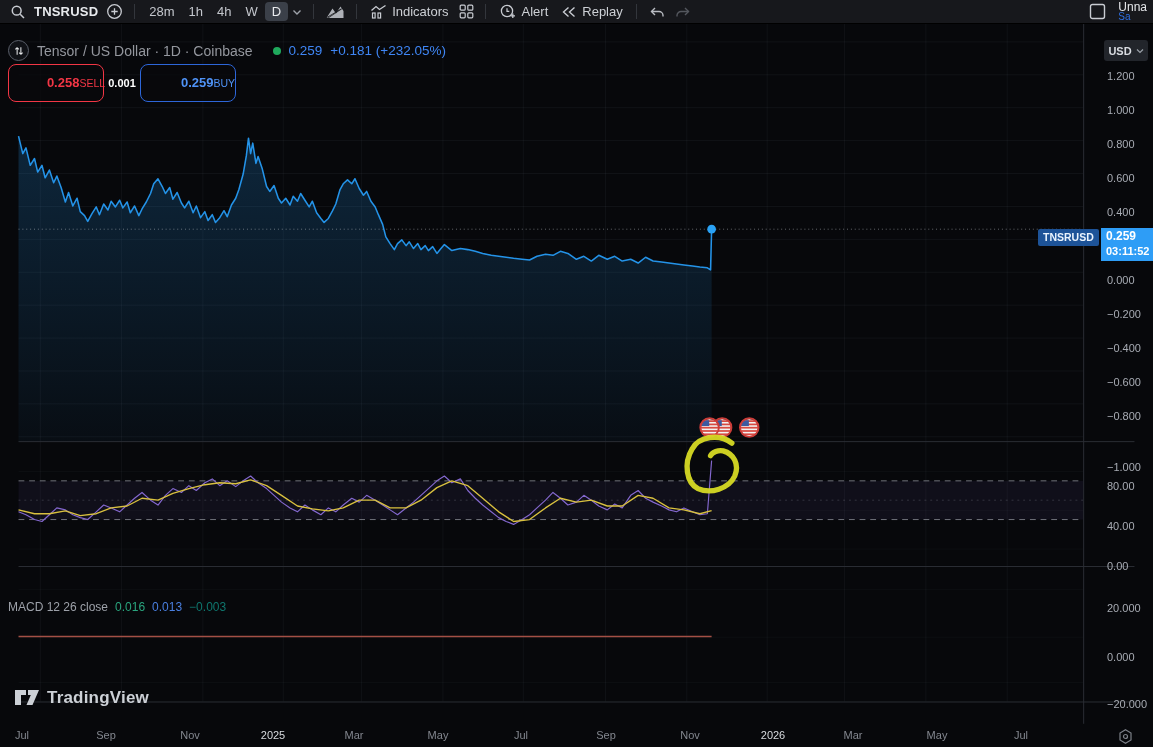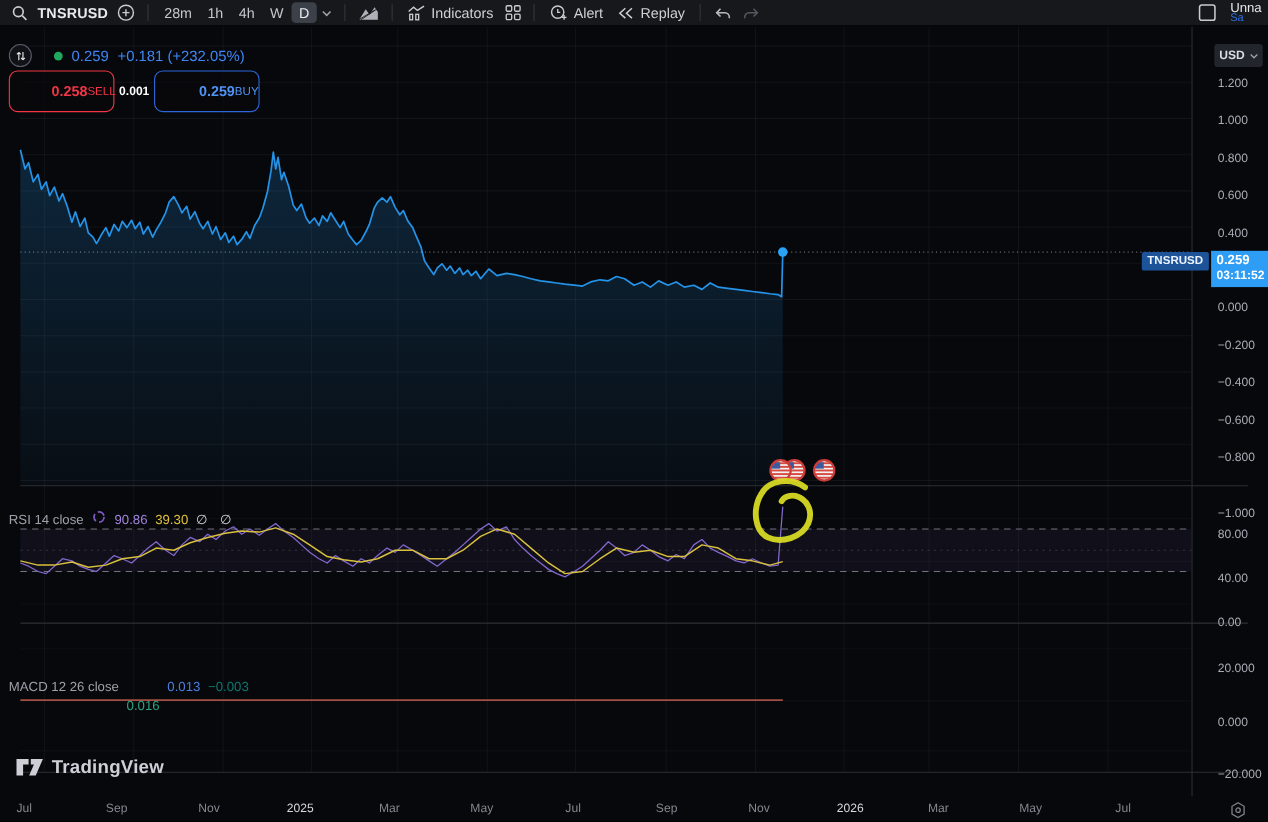--- a/index.html
+++ b/index.html
@@ -33,21 +33,21 @@
            align-items:center;justify-content:center;line-height:14px;cursor:pointer;padding-left:40px;}
   .ord-sell{border:1.5px solid #f23645;color:#f23645;}
   .ord-buy{border:1.5px solid #2d66d9;color:#4f93f7;}
   .ord-p{font-size:13px;font-weight:700;}
   .ord-l{font-size:10.5px;}
   .spread{width:36px;text-align:center;color:#fff;font-size:11px;font-weight:700;}
   
   .pane-h{position:absolute;display:flex;align-items:center;gap:7px;z-index:20;font-size:12px;}
   .ph-title{color:#9da1a9;cursor:pointer;white-space:nowrap;}
   .v-purple{color:#a184dd;}.v-yellow{color:#e0c23c;}.v-nan{color:#cfd2d6;letter-spacing:4px;}
-  .v-green{color:#2aa57e;margin-top:34px;}.v-blue{color:#4a7fe0;}.v-orange{color:#0f766e;}
+  .v-green{color:#2aa57e;}.v-blue{color:#4a7fe0;}.v-orange{color:#0f766e;}
   
   .axis-y{position:absolute;top:24px;left:1101px;width:52px;height:701px;z-index:15;cursor:ns-resize;}
   .ytick{position:absolute;left:6px;font-size:11px;color:#a8acb4;white-space:nowrap;}
   .usd-chip{position:absolute;top:40px;left:1104px;width:44px;height:21px;background:#22252b;border-radius:3px;
             display:flex;align-items:center;justify-content:center;gap:4px;color:#d9dce1;
             font-size:11px;font-weight:700;z-index:22;cursor:pointer;}
   .sym-tag{position:absolute;top:229px;left:1038px;height:15px;background:#1d5398;color:#eaf3fd;
            font-size:10.5px;font-weight:700;padding:1px 5px;border-radius:2px;z-index:22;line-height:14px;}
   .price-tag{position:absolute;top:228px;left:1101px;width:52px;height:33px;background:#2e9df6;color:#fff;
              padding-left:5px;box-sizing:border-box;z-index:23;}
@@ -250,48 +250,38 @@
 
   <div class="sym-row">
     <span class="sym-ico">
       <svg width="12" height="12" viewBox="0 0 16 16">
           <g stroke="#e6e8ea" stroke-width="1.4" fill="none">
             <path d="M5.5 13 V3.5 M5.5 3.5 L3.2 5.8 M5.5 3.5 L7.8 5.8"></path>
             <path d="M10.5 3 V12.5 M10.5 12.5 L8.2 10.2 M10.5 12.5 L12.8 10.2"></path>
           </g>
         </svg>
     </span>
+    <span class="sym-title">Tensor / US Dollar · 1D · Coinbase</span>
     <span class="q-dot"></span>
     <span class="q-price">0.259</span>
     <span class="q-chg">+0.181 (+232.05%)</span>
   </div>
 
   <div class="order">
     <div class="ord-btn ord-sell">
       <span class="ord-p">0.258</span>
       <span class="ord-l">SELL</span>
     </div>
     <div class="spread">0.001</div>
     <div class="ord-btn ord-buy">
       <span class="ord-p">0.259</span>
       <span class="ord-l">BUY</span>
     </div>
   </div>
 
-  <div class="pane-h" style="top:463px;left:8px;">
-    <span class="ph-title">RSI 14 close</span>
-    <span>
-      <svg width="14" height="14" viewBox="0 0 14 14">
-          <circle cx="7" cy="7" r="4.6" fill="none" stroke="#7e57c2" stroke-width="1.6" stroke-dasharray="7 3"></circle>
-        </svg>
-    </span>
-    <span class="v-purple">90.86</span>
-    <span class="v-yellow">39.30</span>
-    <span class="v-nan">∅ ∅</span>
-  </div>
 
   <div class="pane-h" style="top:600px;left:8px;">
     <span class="ph-title">MACD 12 26 close</span>
     <span class="v-green">0.016</span>
     <span class="v-blue">0.013</span>
     <span class="v-orange">−0.003</span>
   </div>
 
   <div class="axis-y" id="axis-y">
       <div class="ytick" style="top: 46px;">1.200</div>

